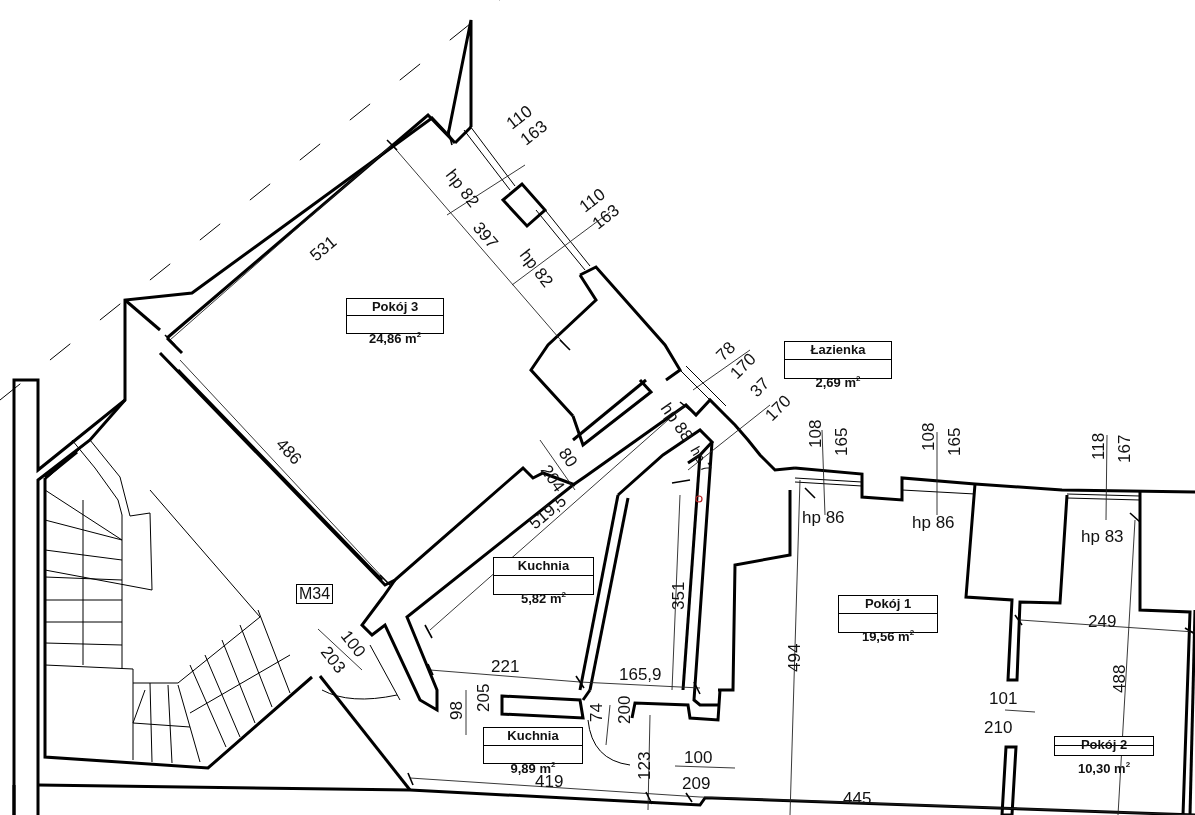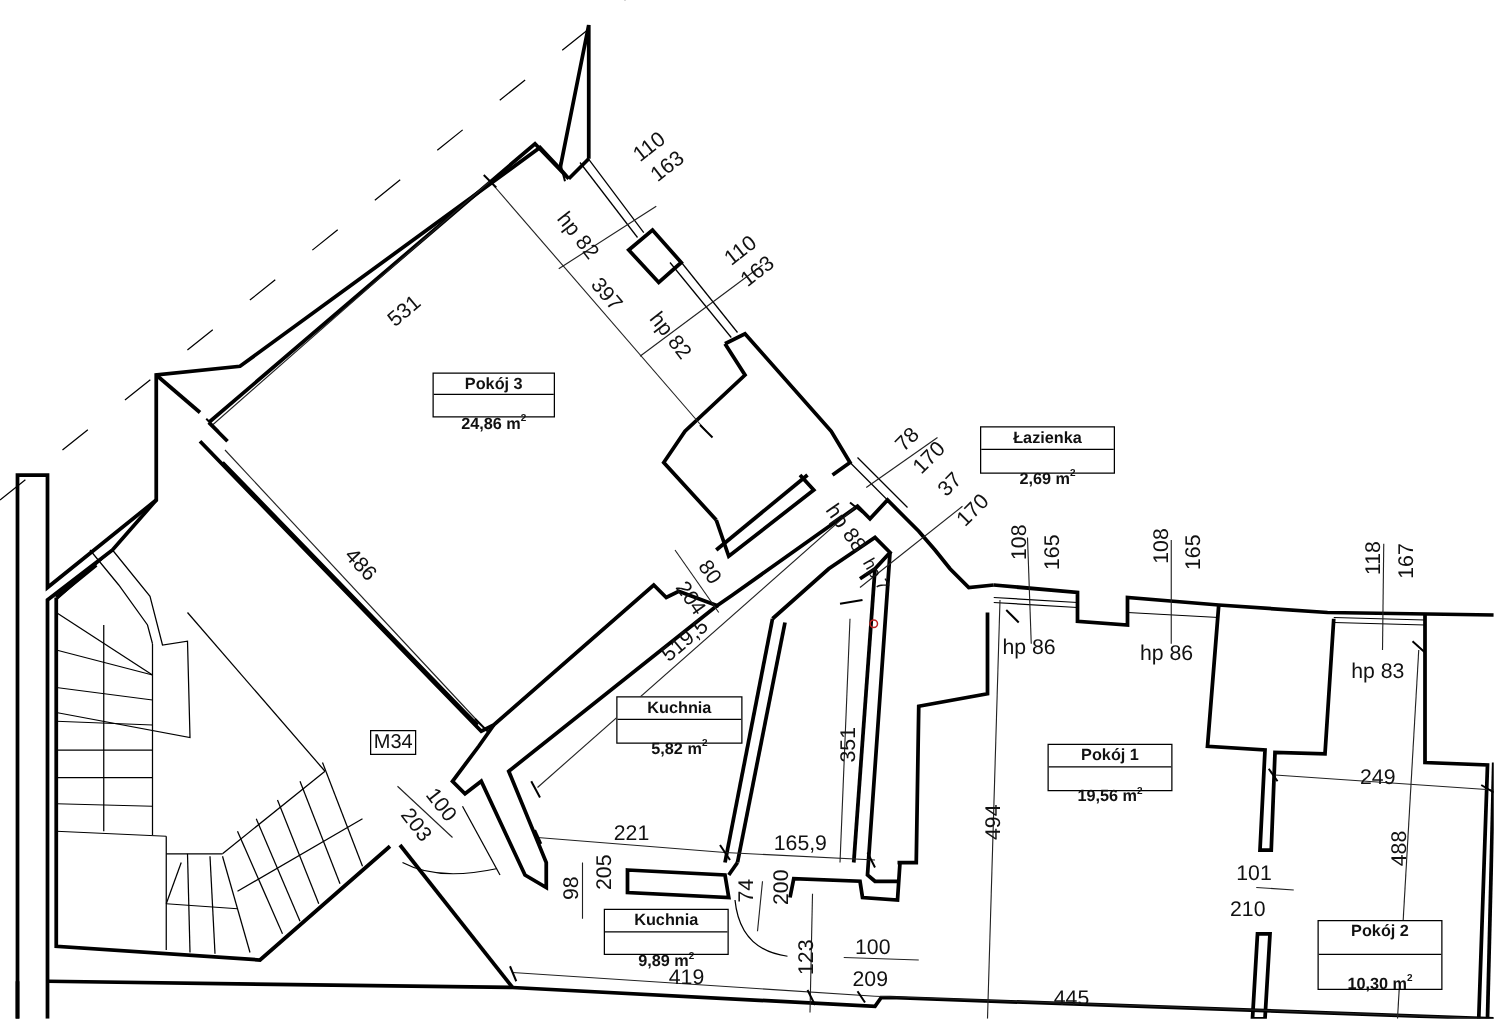--- a/index.html
+++ b/index.html
@@ -240,18 +240,18 @@
 <div class="room-label" style="left:838px;top:595px;width:100px;height:38px;">
   <div class="name">Pokój 1</div>
   <div class="area"><span>19,56</span> <span>m</span><sup>2</sup></div>
 </div>
 
 <div class="room-label" style="left:483px;top:727px;width:100px;height:37px;">
   <div class="name">Kuchnia</div>
   <div class="area"><span>9,89</span> <span>m</span><sup>2</sup></div>
 </div>
 
-<div class="room-label" style="left:1054px;top:736px;width:100px;height:56px;">
+<div class="room-label" style="left:1054px;top:736px;width:100px;height:20px;">
   <div class="name">Pokój 2</div>
   <div class="area"><span>10,30</span> <span>m</span><sup>2</sup></div>
 </div>
 
 <div class="tag" style="left:296px;top:584px;">M34</div>
 
 </body></html>

